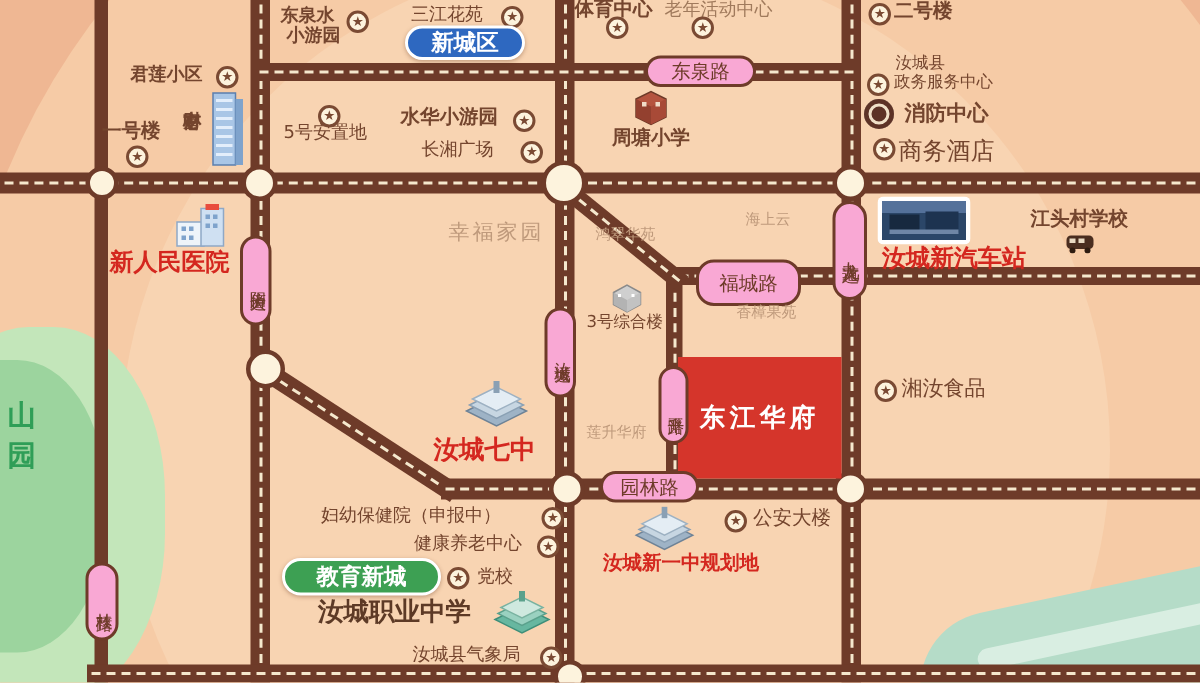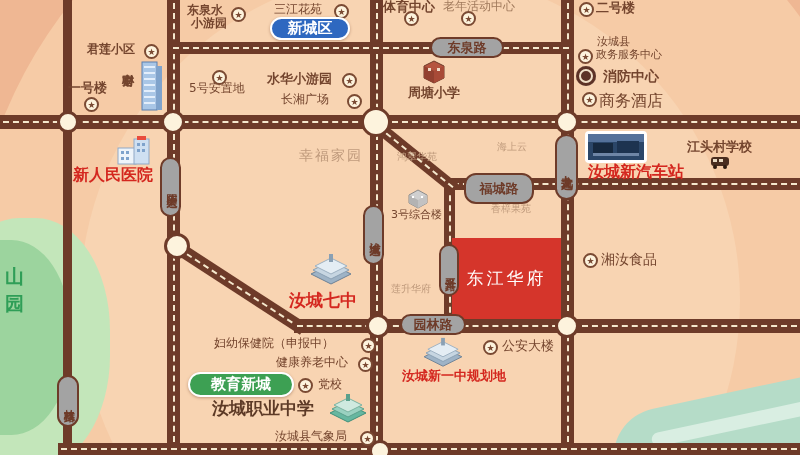--- a/index.html
+++ b/index.html
@@ -4,33 +4,33 @@
 <style>
   html,body{margin:0;padding:0;}
   #map{position:relative;width:800px;height:455px;overflow:hidden;background:#efb793;font-family:"DejaVu Sans",sans-serif;}
   .band{position:absolute;border-radius:50%;z-index:0;}
   .blob{position:absolute;z-index:1;}
   .road{position:absolute;background:#6e3b29;z-index:2;}
   .dash-h::after{content:"";position:absolute;left:3px;right:3px;top:50%;transform:translateY(-50%);border-top:2px dashed #f5e8cd;}
   .dash-v::after{content:"";position:absolute;top:3px;bottom:3px;left:50%;transform:translateX(-50%);border-left:2px dashed #f5e8cd;}
   .rot{transform-origin:0 50%;}
   .node{position:absolute;background:#fdf3dd;border:3px solid #6e3b29;border-radius:50%;z-index:3;box-sizing:border-box;}
-  .pill{position:absolute;background:#a3a3a3;border:2px solid #6e3b29;border-radius:12px;color:#6e3b29;font-weight:bold;z-index:4;display:flex;align-items:center;justify-content:center;box-sizing:border-box;white-space:nowrap;}
+  .pill{position:absolute;background:#f9a8d4;border:2px solid #6e3b29;border-radius:12px;color:#6e3b29;font-weight:normal;z-index:4;display:flex;align-items:center;justify-content:center;box-sizing:border-box;white-space:nowrap;}
   .pill.v{writing-mode:vertical-rl;text-orientation:upright;letter-spacing:1px;}
   .lbl{position:absolute;color:#74452e;font-weight:bold;white-space:nowrap;z-index:4;line-height:1.1;}
   .lbl.thin{font-weight:normal;}
   .lbl.faint{color:#bf9a7c;font-weight:normal;}
   .lbl.red{color:#d4271f;}
   .lbl.dark{color:#5d3a26;}
   .vtext{writing-mode:vertical-rl;text-orientation:upright;}
   .star{position:absolute;width:15px;height:15px;border:2px solid #7a4a33;border-radius:50%;background:#fdf3dd;color:#7a4a33;font-size:9px;line-height:12px;text-align:center;z-index:4;box-sizing:border-box;}
   .fire{position:absolute;width:20px;height:20px;border-radius:50%;background:#5d3226;box-shadow:inset 0 0 0 3px #5d3226, inset 0 0 0 5px #f0e0c8;z-index:4;}
   .badge{position:absolute;border-radius:14px;color:#fff;font-weight:bold;border:2px solid #fff;box-shadow:0 1px 3px rgba(90,40,20,.35);z-index:5;display:flex;align-items:center;justify-content:center;box-sizing:border-box;white-space:nowrap;}
   .icon{position:absolute;z-index:4;}
-  #block{position:absolute;left:452px;top:238px;width:109px;height:81px;background:#d5352b;z-index:3;display:flex;align-items:center;justify-content:center;color:#fff;font-weight:normal;font-size:17px;letter-spacing:3px;}
+  #block{position:absolute;left:452px;top:238px;width:109px;height:81px;background:#d5352b;z-index:3;display:flex;align-items:center;justify-content:center;color:#fff;font-weight:bold;font-size:17px;letter-spacing:3px;}
   .parktxt{position:absolute;color:#2f9e57;font-weight:bold;font-size:19px;z-index:2;}
 </style>
 </head>
 <body>
 
 <div id="map">
 
   <div class="band" style="left:-30px;top:-170px;width:920px;height:920px;background:#f6cba6;"></div>
   <div class="band" style="left:80px;top:-30px;width:660px;height:660px;background:#f8d4b2;"></div>
 

